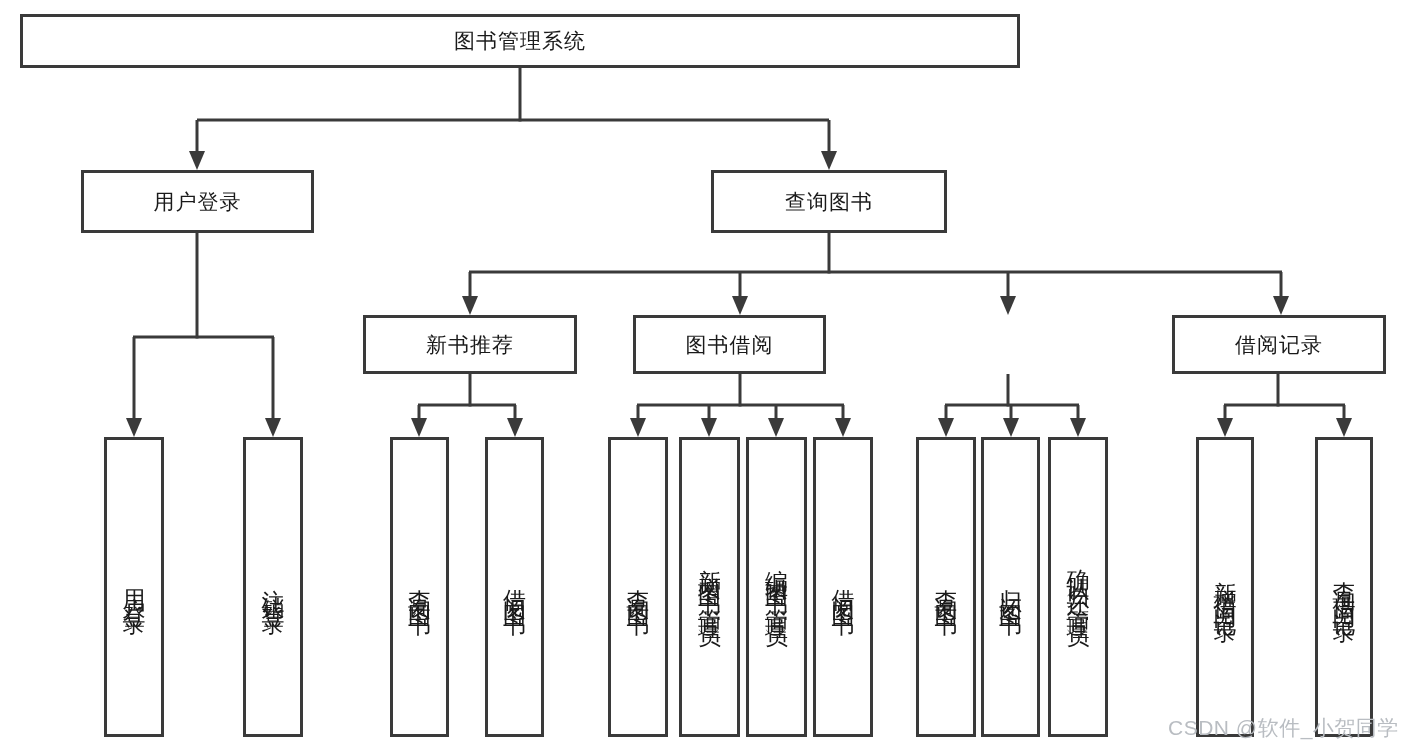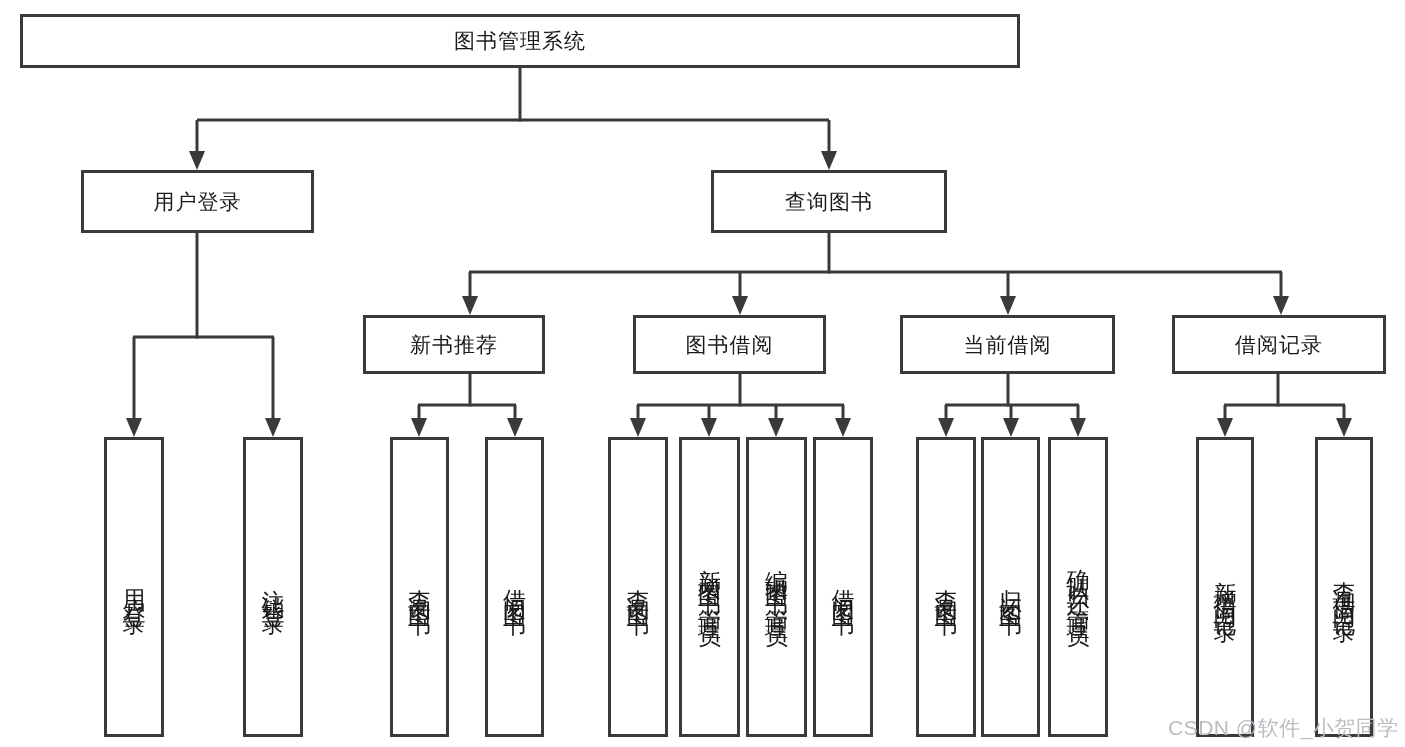--- a/index.html
+++ b/index.html
@@ -136,29 +136,26 @@
     <span class="label">图书管理系统</span>
   </div>
 
   <div class="box" style="left:81px;top:170px;width:233px;height:63px">
     <span class="label">用户登录</span>
   </div>
   <div class="box" style="left:711px;top:170px;width:236px;height:63px">
     <span class="label">查询图书</span>
   </div>
 
-  <div class="box" style="left:363px;top:315px;width:182px;height:59px">
+  <div class="box" style="left:363px;top:315px;width:214px;height:59px">
     <span class="label">新书推荐</span>
   </div>
   <div class="box" style="left:633px;top:315px;width:193px;height:59px">
     <span class="label">图书借阅</span>
   </div>
-  <div class="box" style="left:900px;top:315px;width:215px;height:59px">
-    <span class="label">当前借阅</span>
-  </div>
   <div class="box" style="left:1172px;top:315px;width:214px;height:59px">
     <span class="label">借阅记录</span>
   </div>
 
   <div class="box vbox" style="left:104px;top:437px;width:60px;height:300px">
     <span class="vlabel">用户登录</span>
   </div>
   <div class="box vbox" style="left:243px;top:437px;width:60px;height:300px">
     <span class="vlabel">注销登录</span>
   </div>

